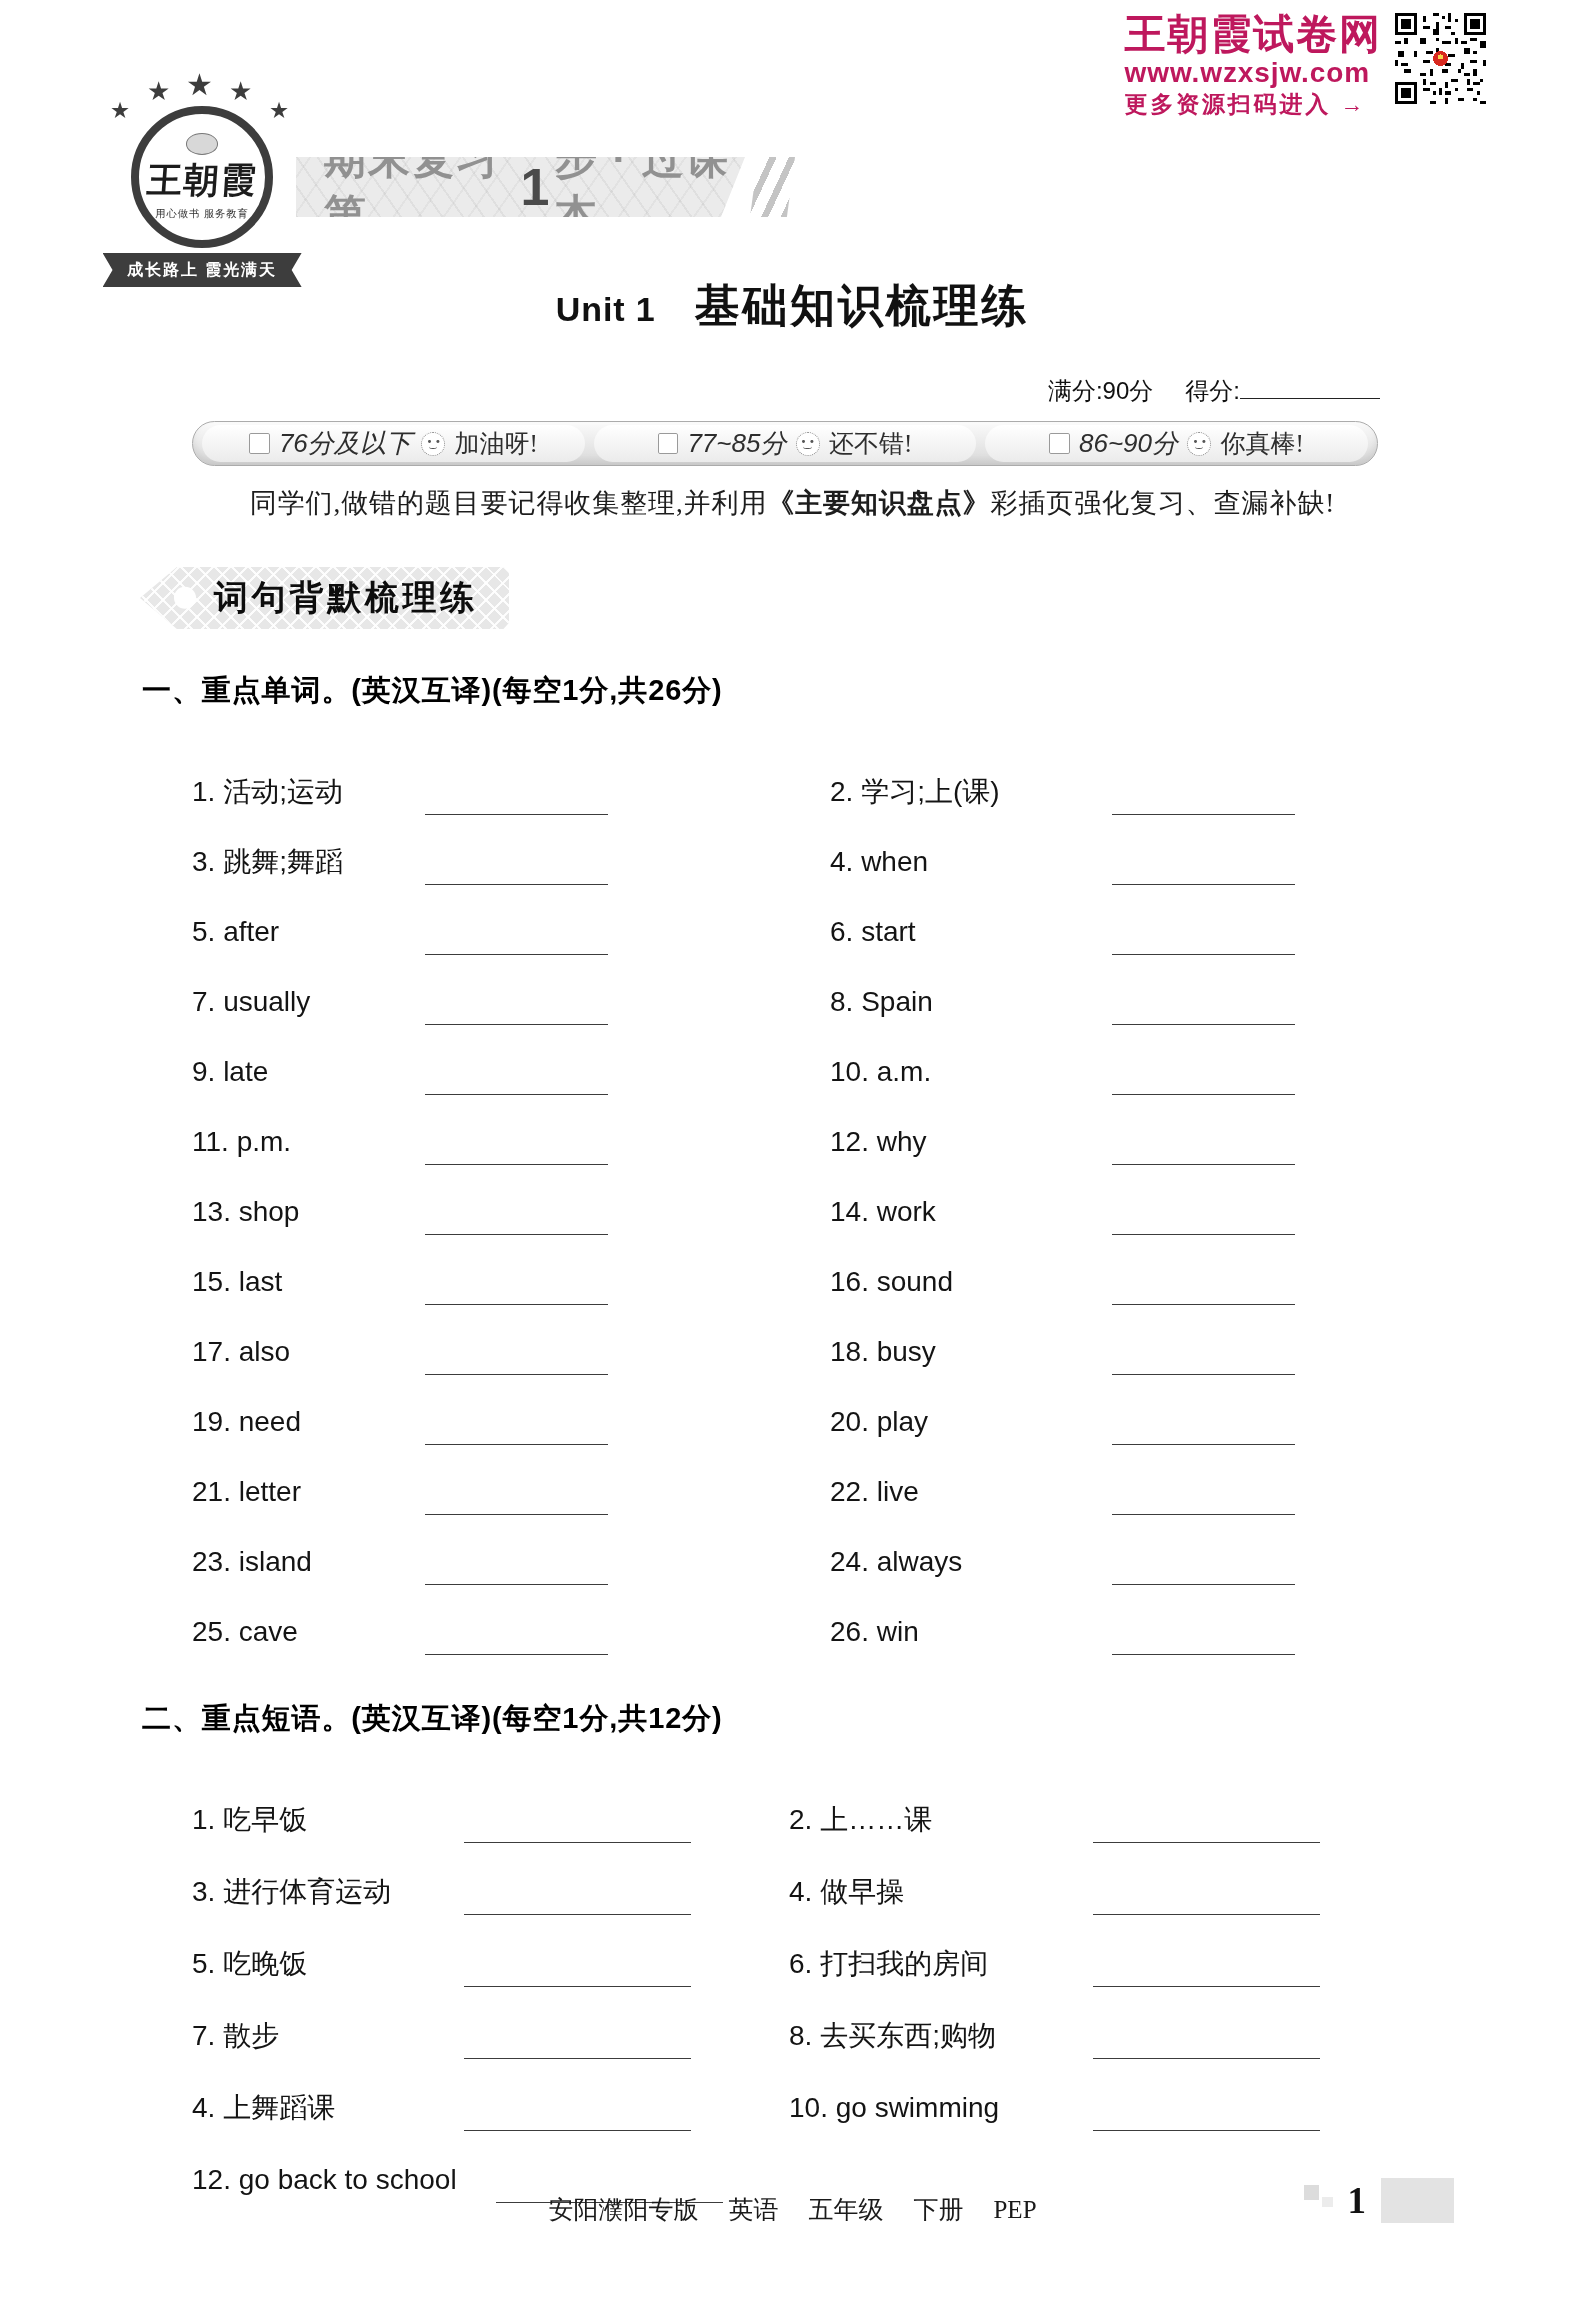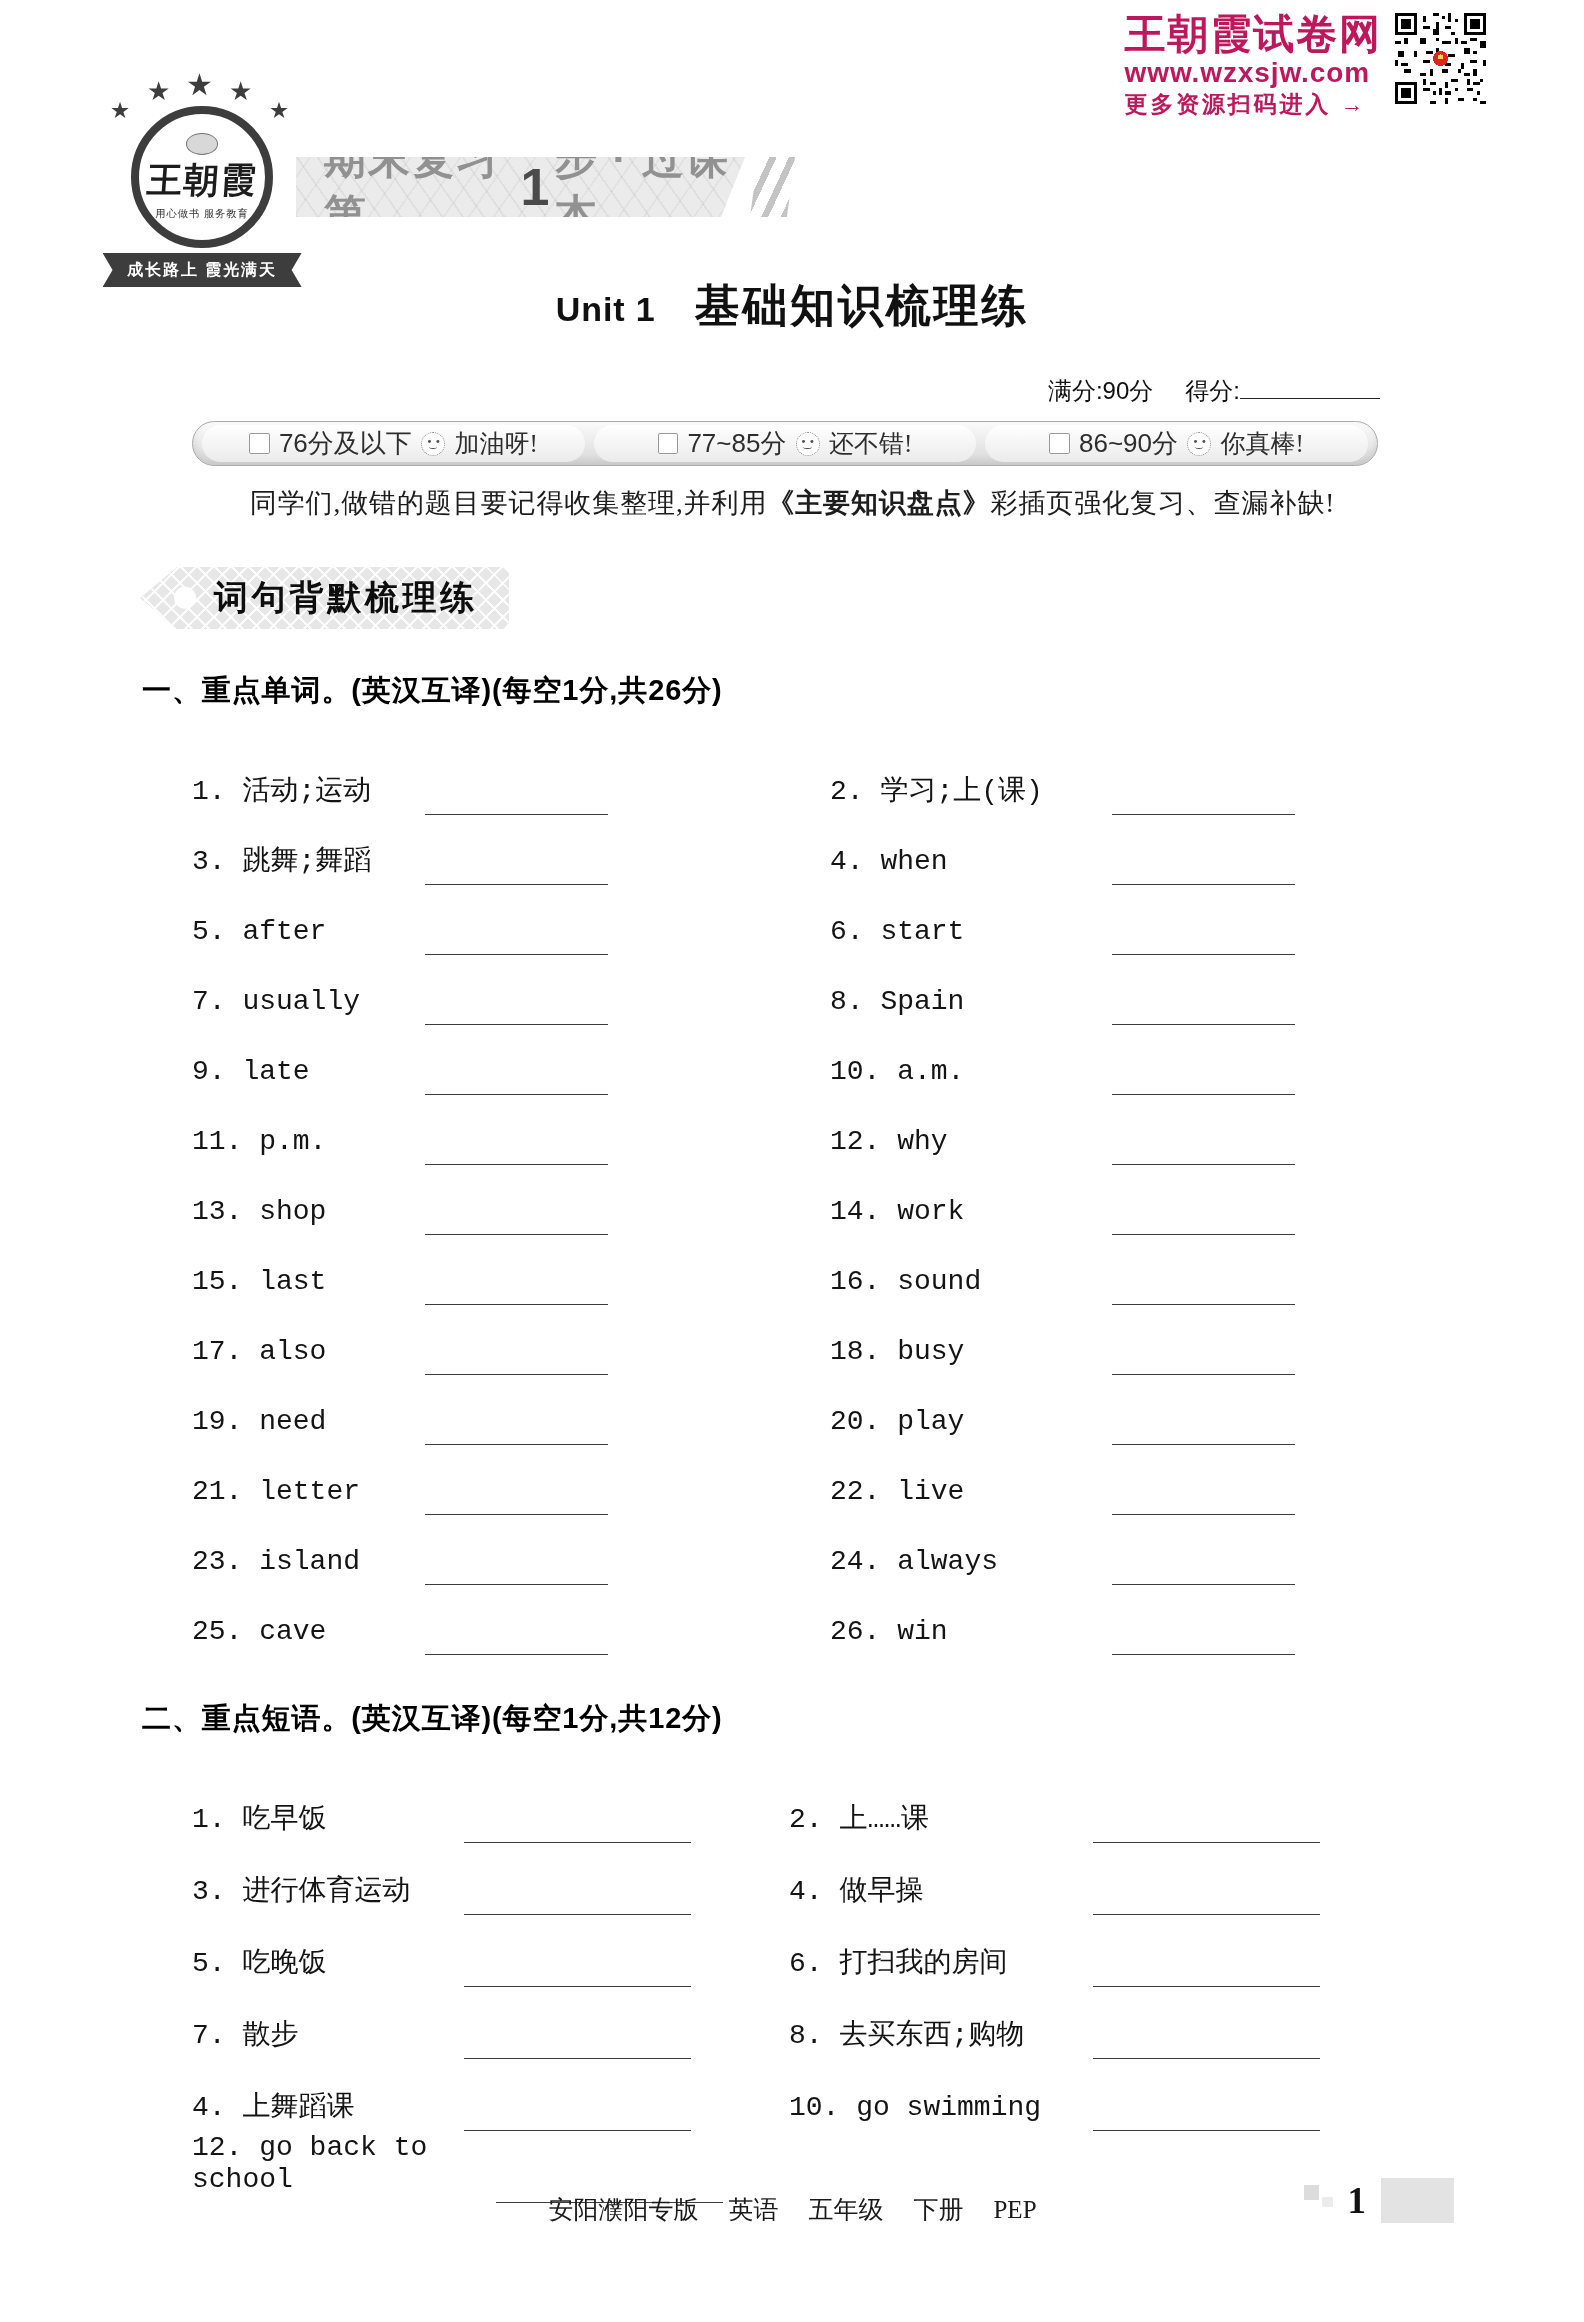--- a/index.html
+++ b/index.html
@@ -68,21 +68,21 @@
   .score-bar {
     position:absolute; top:421px; left:192px; width:1186px; height:45px;
     border:1.9px solid #ababab; border-radius:22.4px;
     background:linear-gradient(180deg,#fbfbfb,#d8d8d8);
     box-shadow:inset 0 -4.7px 7.5px rgba(0,0,0,.08);
     display:flex; align-items:stretch; gap:9.3px; padding:2.8px 9.3px;
   }
   .score-seg { flex:1; display:flex; align-items:center; justify-content:center; gap:9.3px;
     border-radius:18.6px; background:linear-gradient(180deg,#ffffff,#ebebeb); }
   .cbox { width:20.5px; height:20.5px; background:#fff; border:1.9px solid #9a9a9a; border-radius:1.9px; flex:none; }
-  .range-text { font-size:26px; color:#2e2e2e; }
+  .range-text { font-size:26px; color:#2e2e2e;font-style:italic; }
   .face { width:24px; height:24px; border-radius:50%; border:1.9px dotted #8a8a8a; position:relative; background:#fff; flex:none; }
   .face::before { content:""; position:absolute; width:2.8px; height:2.8px; background:#555; border-radius:50%; top:7.5px; left:5.6px; box-shadow:8.4px 0 0 #555; }
   .face::after  { content:""; position:absolute; width:8.4px; height:4.7px; border-bottom:1.9px solid #555; border-radius:50%; left:6.5px; top:11.2px; }
   .comment-text { font-family:"Liberation Serif", serif; font-size:25px; color:#2e2e2e; }
 
   .note-line { position:absolute; top:485px; left:0; width:1585px; text-align:center;
     font-family:"Liberation Serif", serif; font-size:27px; color:#1d1d1d; letter-spacing:0.9px; }
   .note-line .hl { font-family:"Liberation Sans", sans-serif; font-weight:bold; }
 
   
@@ -100,21 +100,21 @@
   .tag-text { font-size:34px; font-weight:bold; color:#0d0d0d; letter-spacing:3.7px; }
 
   
   .part-heading { position:absolute; left:142px; font-size:29px; font-weight:bold; color:#000; letter-spacing:0.9px; }
   #p1-heading { top:671px; }
   #p2-heading { top:1699px; }
 
   .q-list { position:absolute; left:192px; display:grid; }
   #p1-list { top:738px;  width:1204px; grid-template-columns:638px 567px; grid-auto-rows:70px; }
   #p2-list { top:1764px; width:1204px; grid-template-columns:597px 608px; grid-auto-rows:72px; }
-  .q-item { display:flex; align-items:flex-end; font-family:Liberation Mono, monospace; font-size:28px; color:#141414; }
+  .q-item { display:flex; align-items:flex-end; font-family:Liberation Sans, sans-serif; font-size:28px; color:#141414; }
   .q-label { flex:none; line-height:1.15; }
   .q-blank { flex:none; border-bottom:1.9px solid #3c3c3c; height:9.3px; margin-bottom:-6.5px; }
   #p1-list .col-left  .q-label { width:233px; }
   #p1-list .col-right .q-label { width:282px; }
   #p1-list .q-blank { width:183px; }
   #p2-list .col-left  .q-label { width:272px; }
   #p2-list .col-right .q-label { width:304px; }
   #p2-list .q-blank { width:227px; }
 
   

